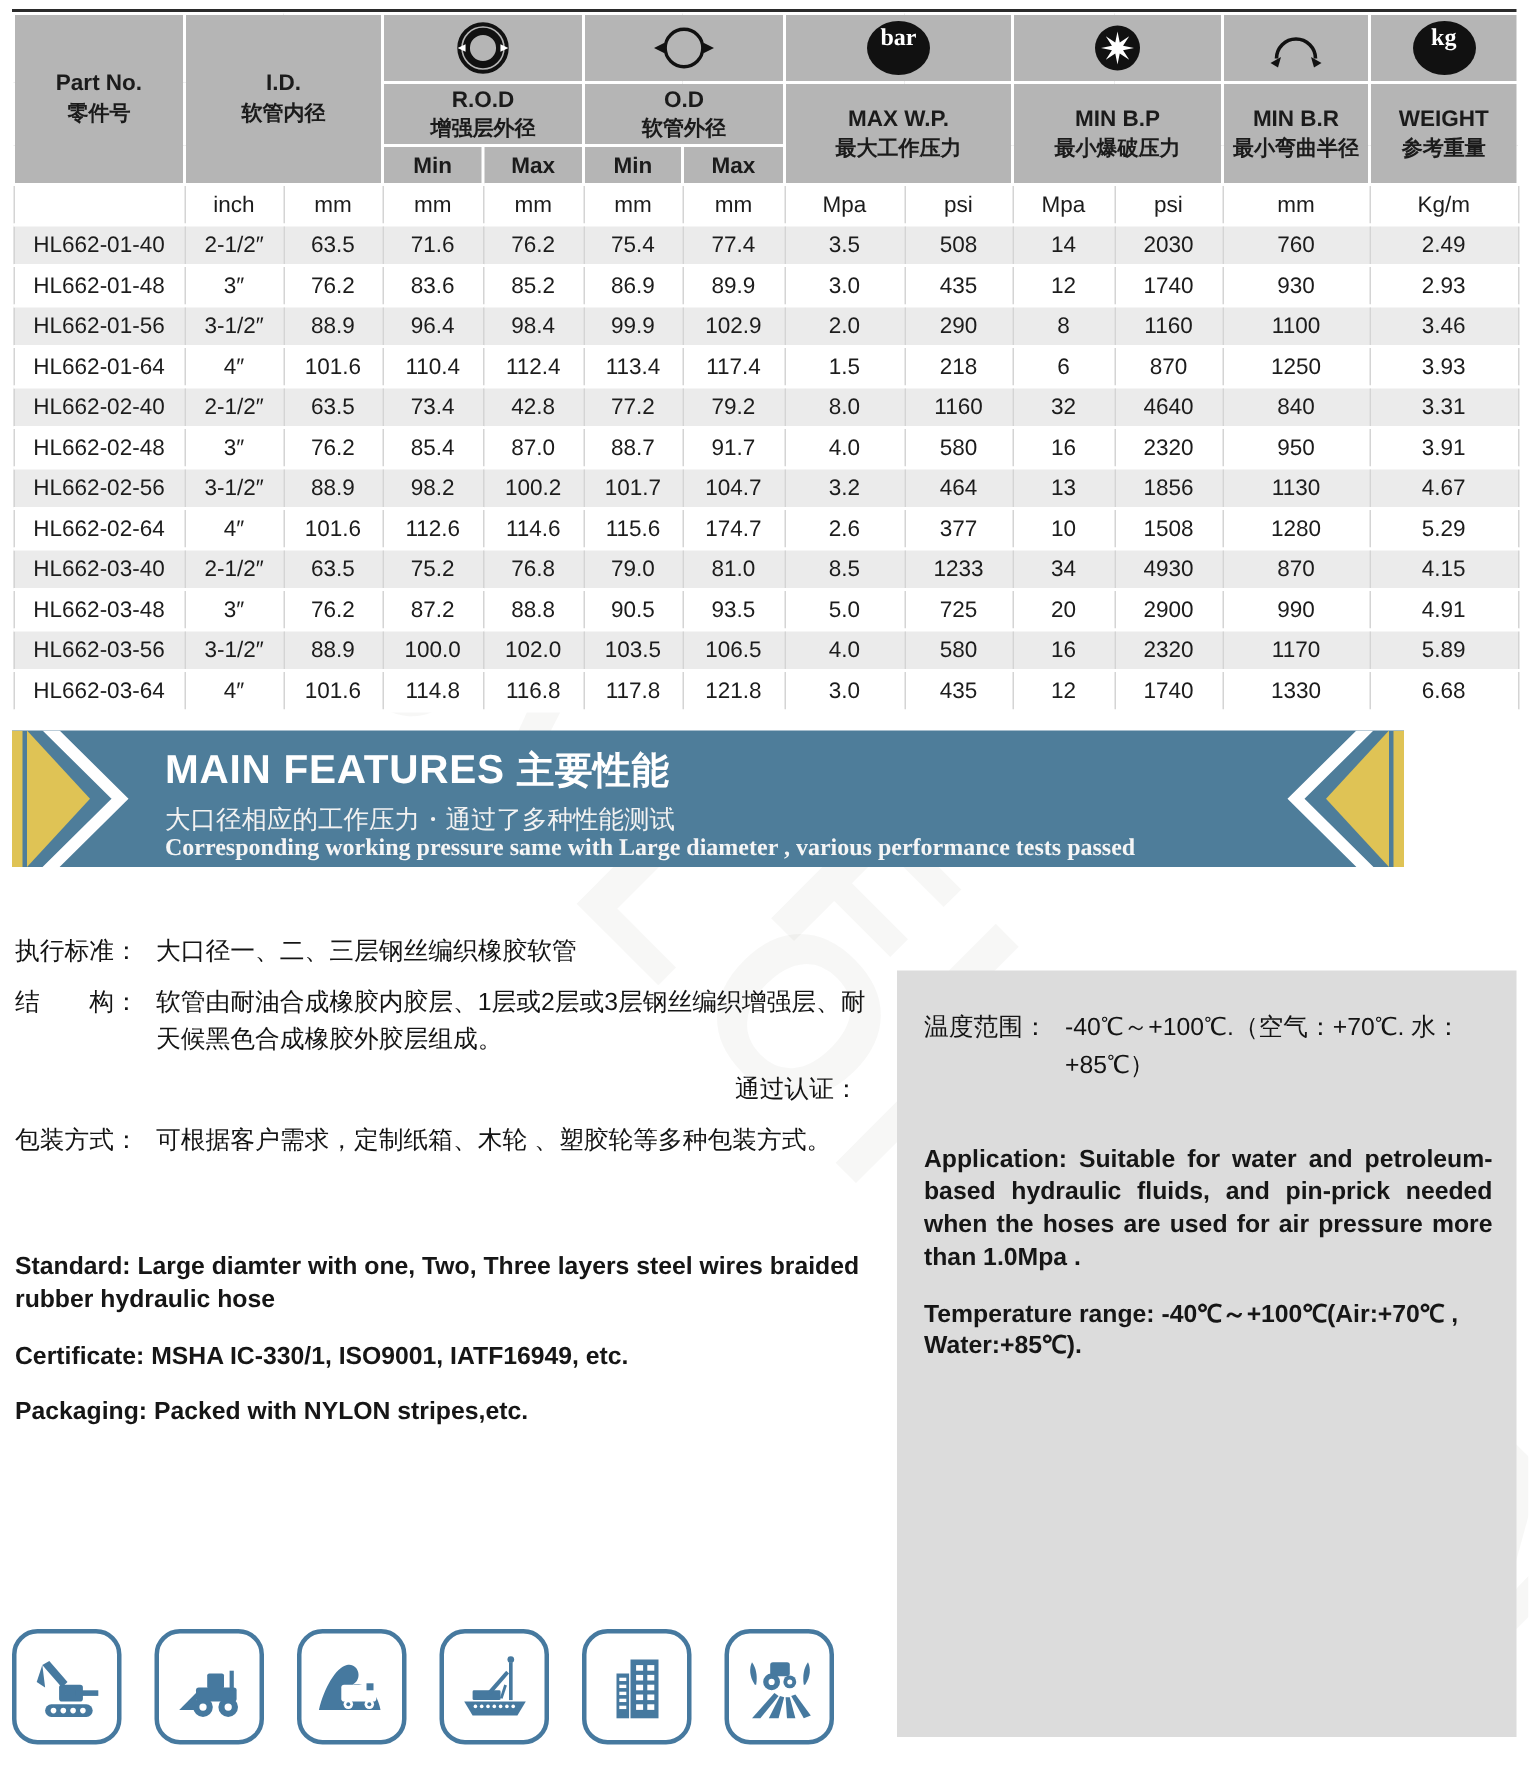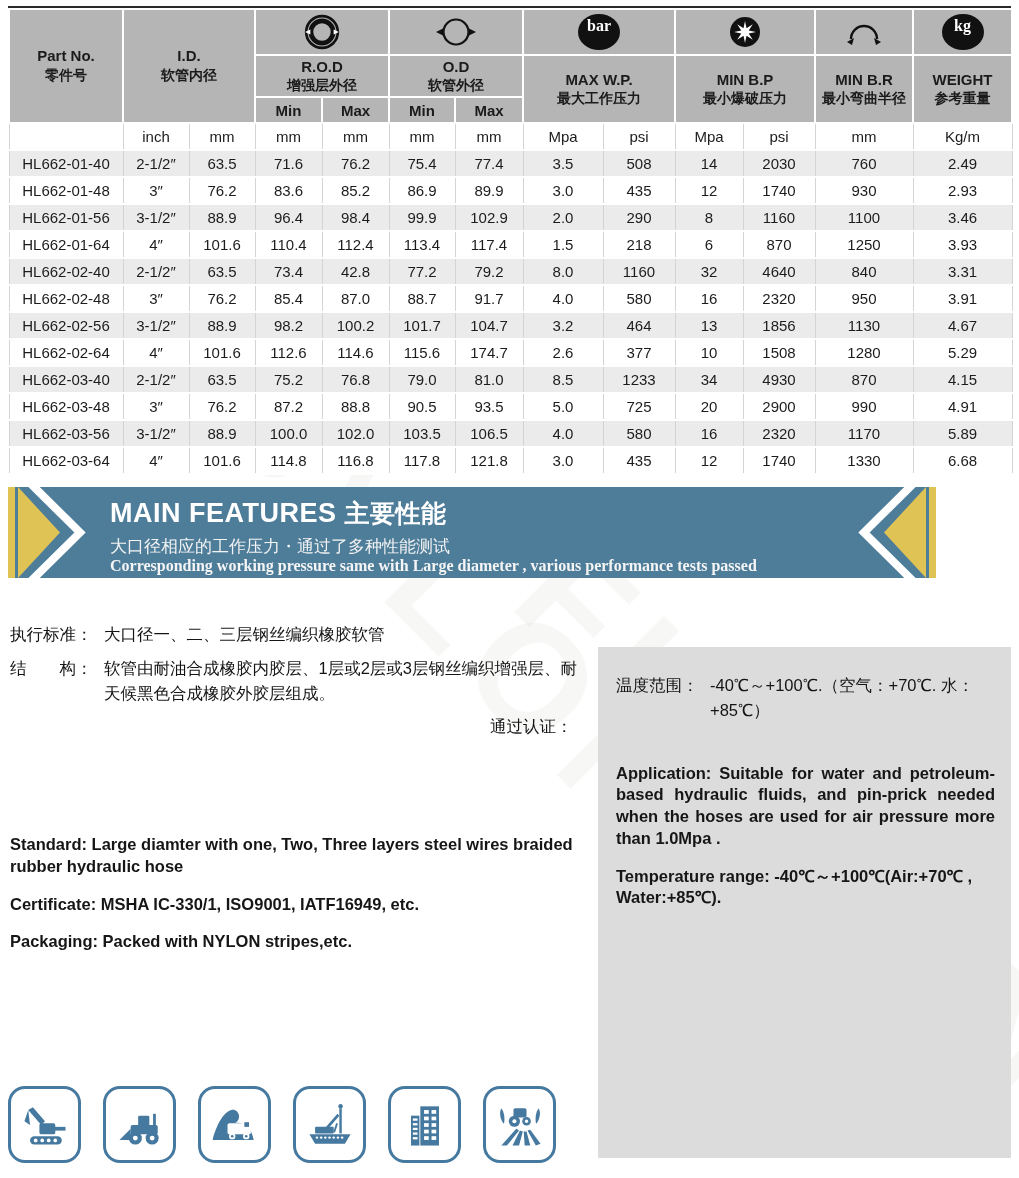--- a/index.html
+++ b/index.html
@@ -390,20 +390,24 @@
     <div class="spec-line">
       <span class="lab">执行标准：</span>
       <span class="txt">大口径一、二、三层钢丝编织橡胶软管</span>
     </div>
     <div class="spec-line">
       <span class="lab">结　　构：</span>
       <span class="txt">软管由耐油合成橡胶内胶层、1层或2层或3层钢丝编织增强层、耐天候黑色合成橡胶外胶层组成。</span>
     </div>
     <div class="spec-line">
       <span class="lab">通过认证：</span>
+    </div>
+    <div class="spec-line">
+      <span class="lab">包装方式：</span>
+      <span class="txt">可根据客户需求，定制纸箱、木轮 、塑胶轮等多种包装方式。</span>
     </div>
   </div>
 
   <div class="en-specs">
     <p class="en-para">Standard: Large diamter with one, Two, Three layers steel wires braided rubber hydraulic hose</p>
     <p class="en-para">Certificate: MSHA IC-330/1, ISO9001, IATF16949, etc.</p>
     <p class="en-para">Packaging: Packed with NYLON stripes,etc.</p>
   </div>
 
   <div class="right-panel">

